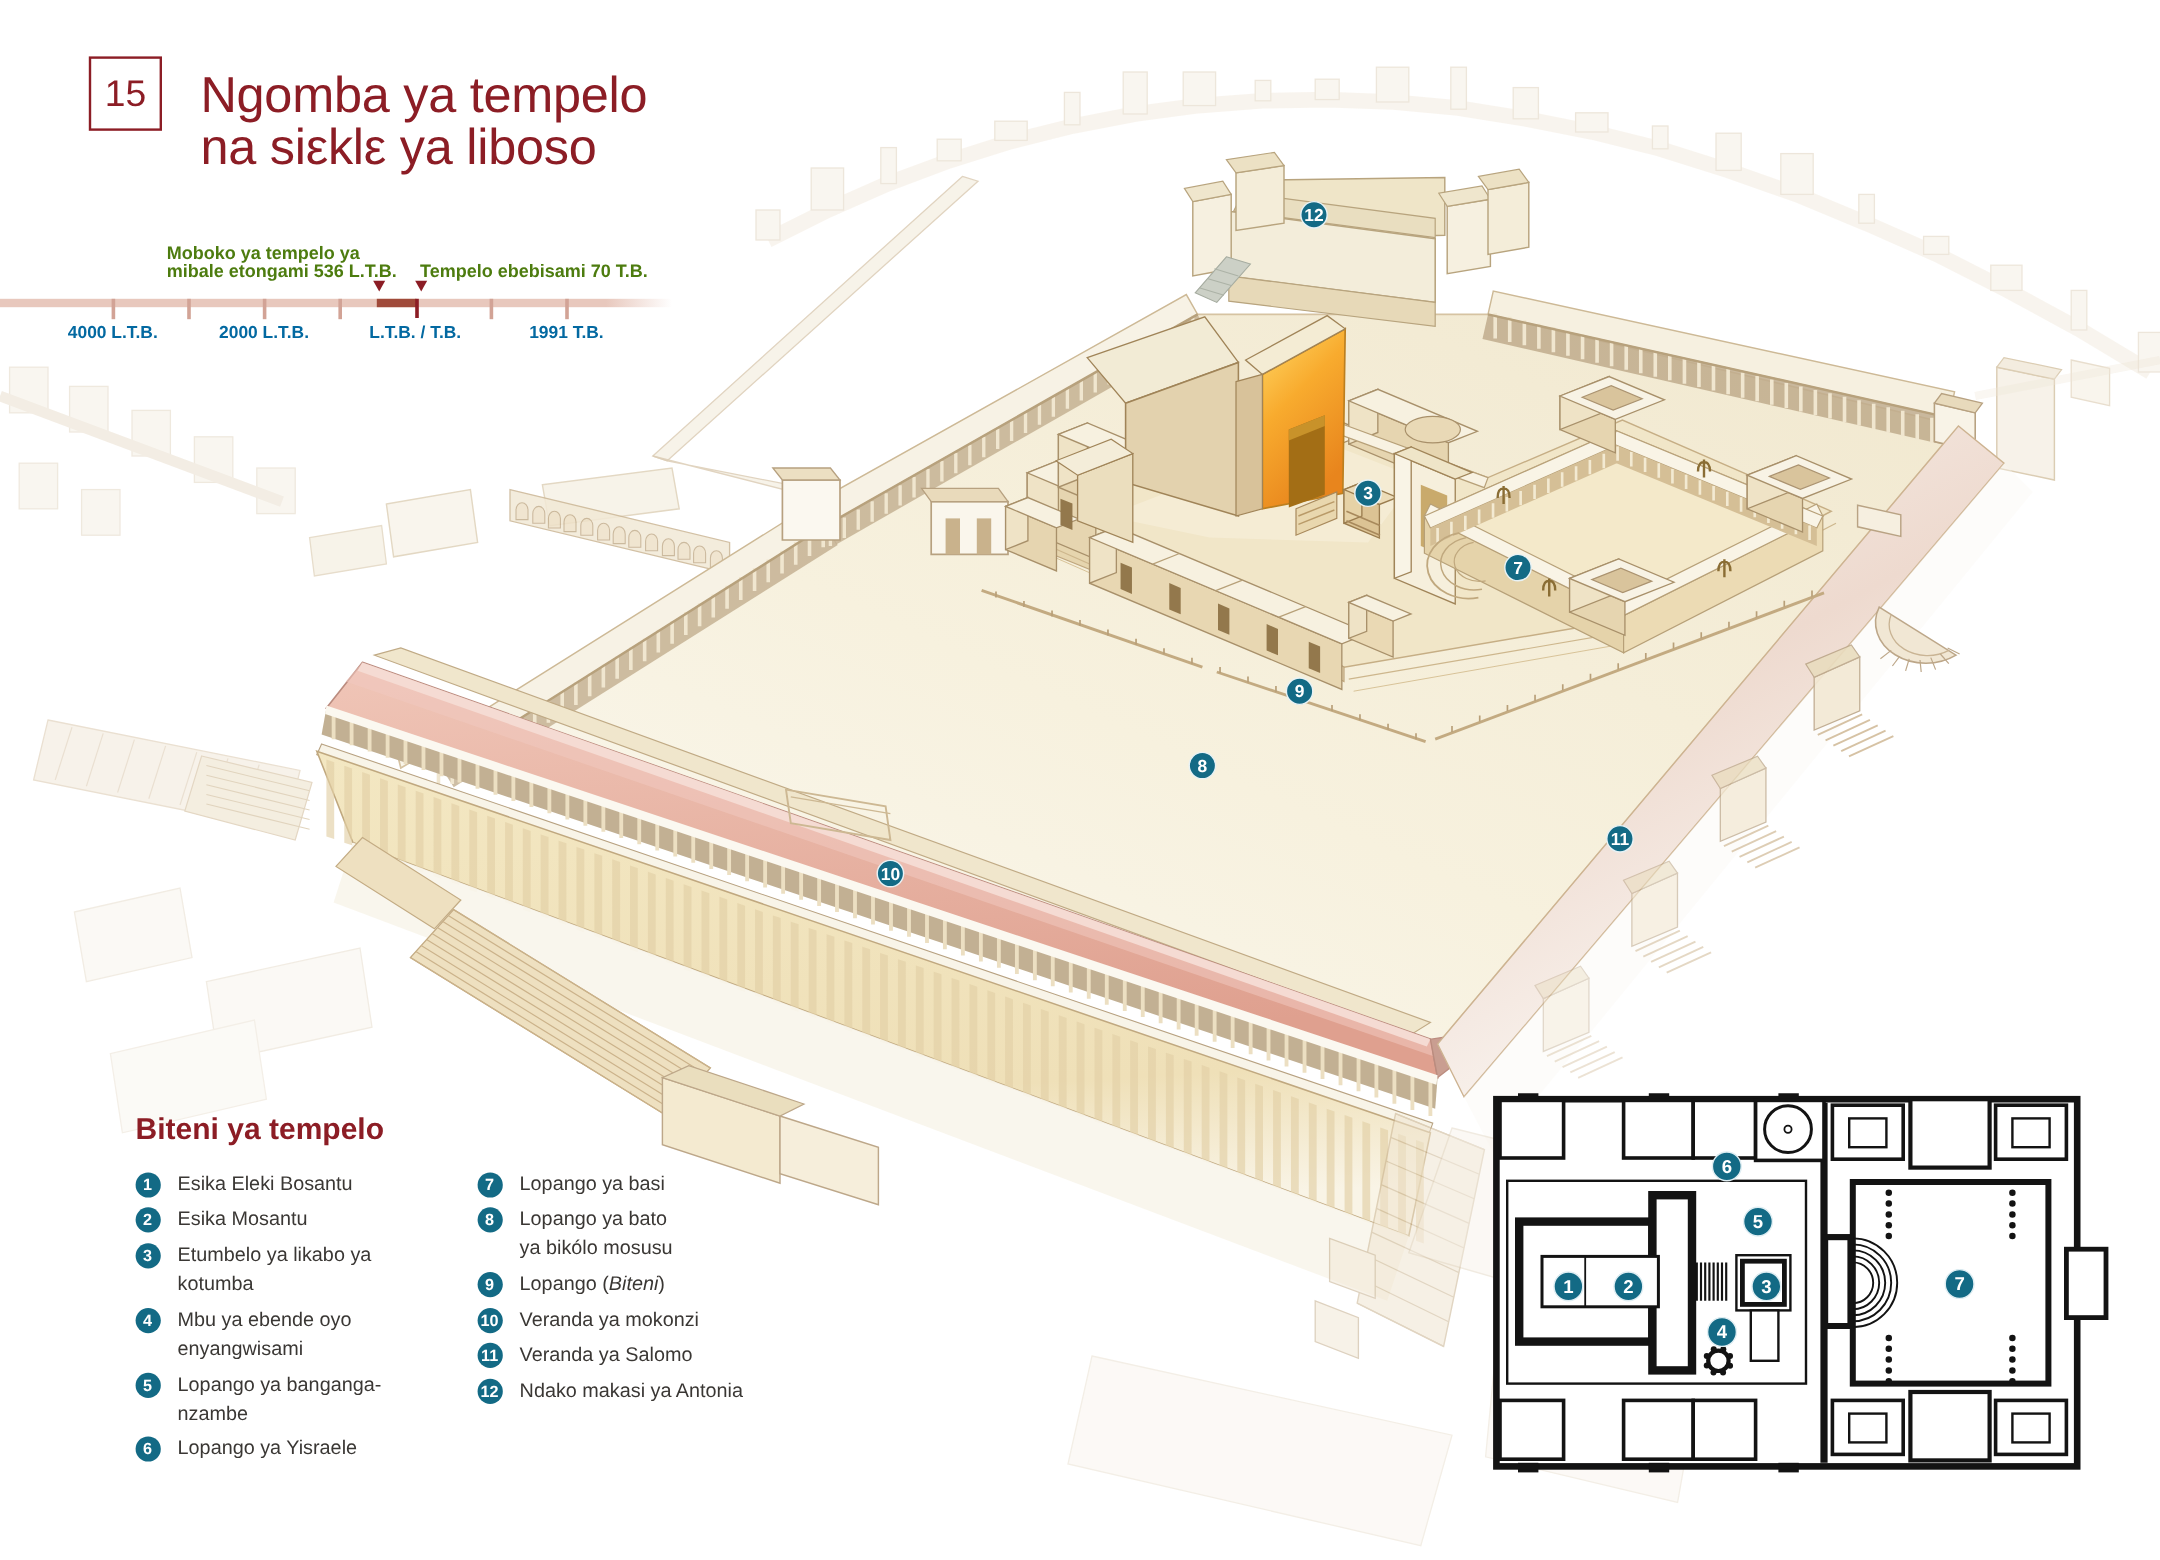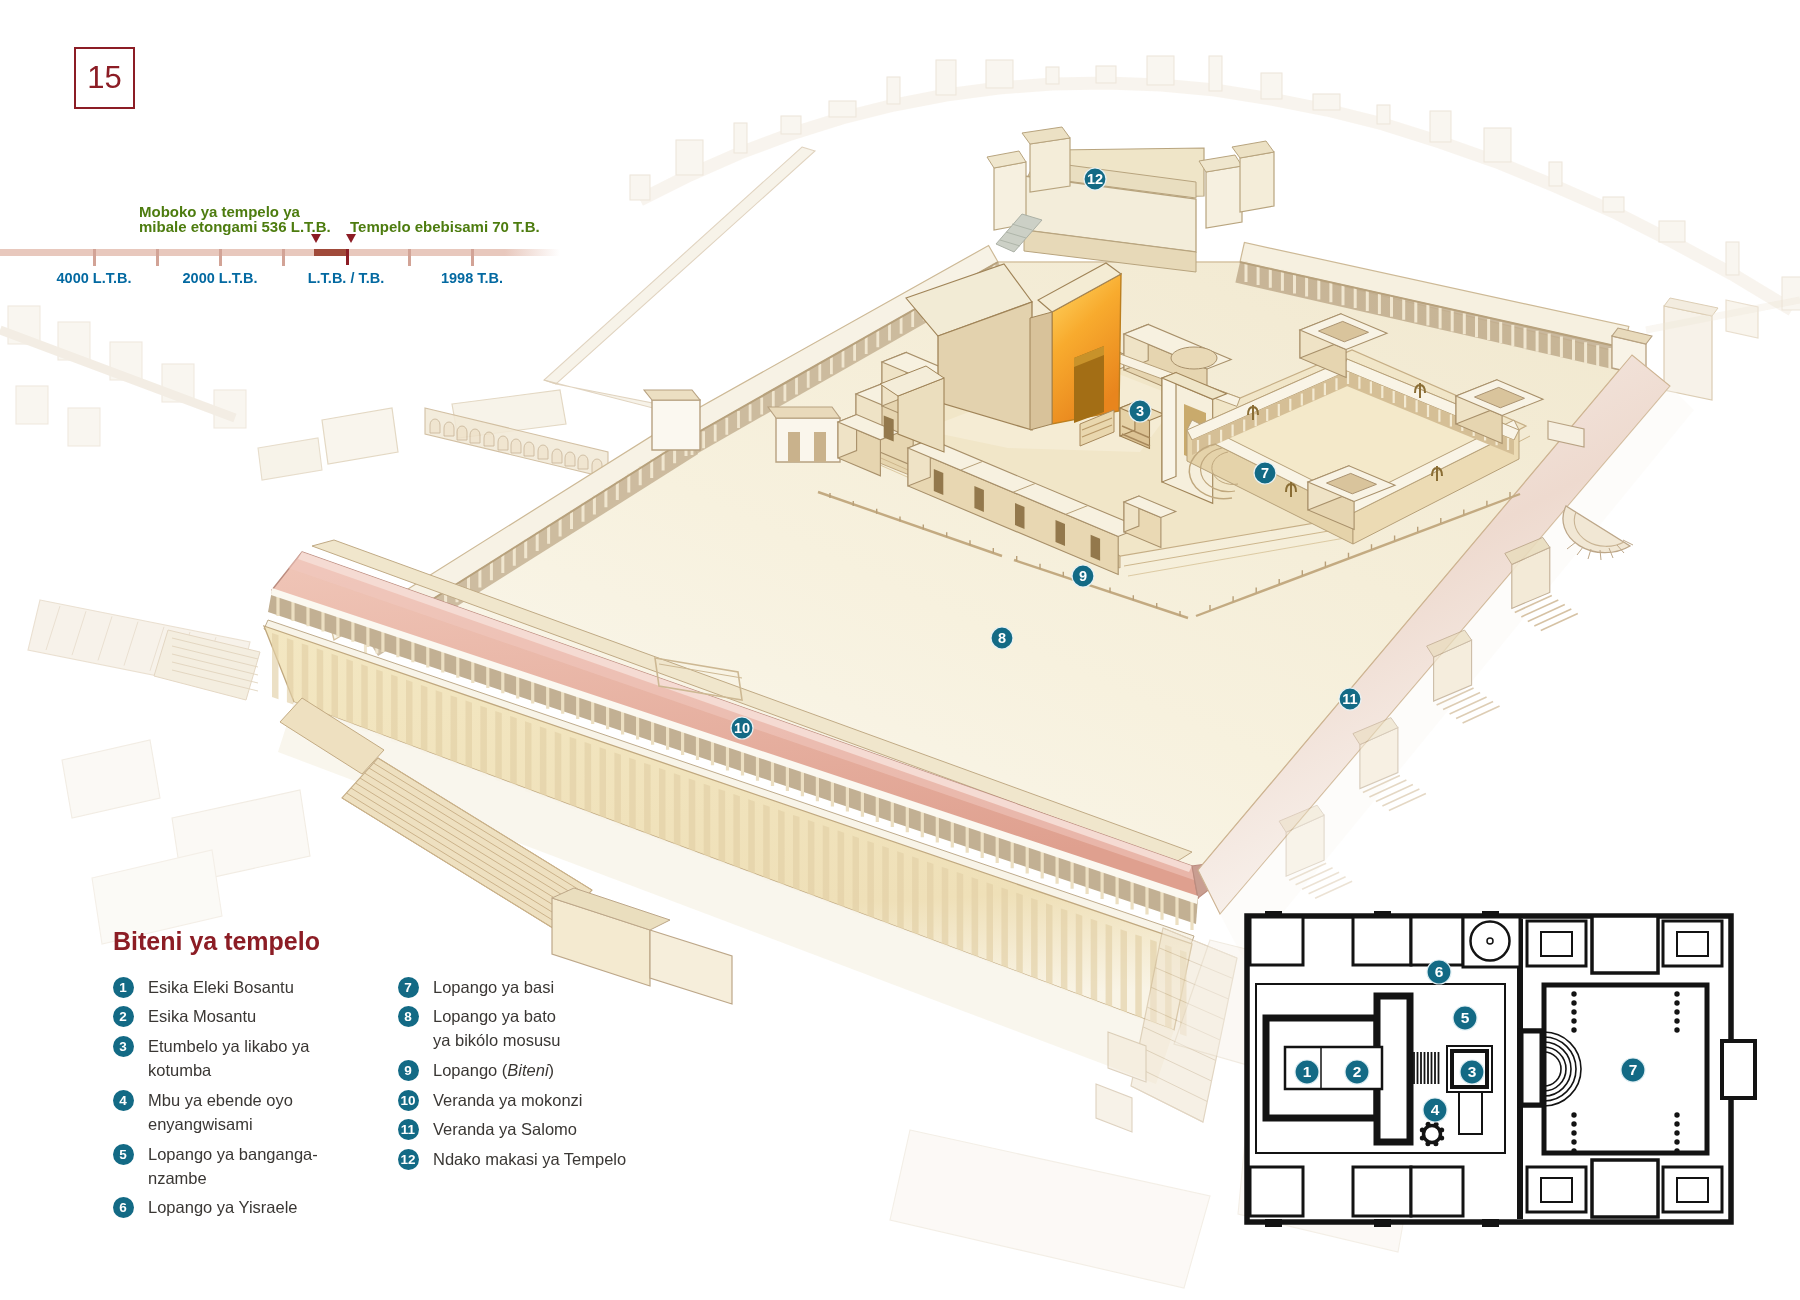--- a/index.html
+++ b/index.html
@@ -476,20 +476,21 @@
 
 <g opacity="0.42">
         <polygon points="1210.0,940.0 1370.0,980.0 1334.0,1090.0 1174.0,1044.0" fill="#f6f0e6" stroke="#ddcfb8" stroke-width="1.2"></polygon>
         <polygon points="910.0,1130.0 1210.0,1196.0 1184.0,1288.0 890.0,1220.0" fill="#f8f3ea" stroke="#e4d8c5" stroke-width="1.1"></polygon>
         <polygon points="1248.0,1110.0 1416.0,1150.0 1398.0,1252.0 1238.0,1214.0" fill="#f8f3ea" stroke="#e4d8c5" stroke-width="1.1"></polygon>
       </g>
 </svg>
 
 <div id="chapbox">15</div>
 
+<div id="title">Ngomba ya tempelo<br>na siεklε ya liboso</div>
 
 <div class="tlabel" style="left:139px;top:204px">Moboko ya tempelo ya<br>mibale etongami 536 L.T.B.</div>
 
 <div class="tlabel" style="left:350px;top:219px">Tempelo ebebisami 70 T.B.</div>
 
 <div class="tri" style="left:311px;top:234px"></div>
 <div class="tri" style="left:346px;top:234px"></div>
 
 <div class="abs" style="left:0;top:249px;width:560px;height:7px;background:linear-gradient(to right,#e8c8bd 0,#e8c8bd 505px,rgba(232,200,189,0) 100%)"></div>
 
@@ -500,21 +501,21 @@
 <div class="tick" style="left:219px"></div>
 <div class="tick" style="left:282px"></div>
 <div class="tick" style="left:408px"></div>
 <div class="tick" style="left:471px"></div>
 
 <div class="abs" style="left:345.5px;top:249px;width:3.5px;height:16px;background:#8c1d25"></div>
 
 <div class="ticklabel" style="left:94px">4000 L.T.B.</div>
 <div class="ticklabel" style="left:220px">2000 L.T.B.</div>
 <div class="ticklabel" style="left:346px">L.T.B. / T.B.</div>
-<div class="ticklabel" style="left:472px">1998 T.B.</div>
+<div class="ticklabel" style="left:472px">1991 T.B.</div>
 
 <div id="legendhead">Biteni ya tempelo</div>
 
 <div class="lbadge" style="left:112.5px;top:976.5px">
       <span>1</span>
     </div>
 <div class="ltext" style="left:148px;top:975px">Esika Eleki Bosantu</div>
 
 <div class="lbadge" style="left:112.5px;top:1005.5px">
       <span>2</span>
@@ -562,21 +563,21 @@
 <div class="ltext" style="left:433px;top:1088px">Veranda ya mokonzi</div>
 
 <div class="lbadge" style="left:397.5px;top:1118.5px">
       <span>11</span>
     </div>
 <div class="ltext" style="left:433px;top:1117px">Veranda ya Salomo</div>
 
 <div class="lbadge" style="left:397.5px;top:1148.5px">
       <span>12</span>
     </div>
-<div class="ltext" style="left:433px;top:1147px">Ndako makasi ya Tempelo</div>
+<div class="ltext" style="left:433px;top:1147px">Ndako makasi ya Antonia</div>
 
 <svg class="abs" style="left:1244px;top:911px" width="524" height="322" viewBox="0 0 524 322">
 
 <rect x="3" y="5" width="484" height="306" fill="#ffffff" stroke="#131313" stroke-width="5.5"></rect>
 
 <rect x="21" y="-2" width="17" height="8" fill="#131313"></rect>
 <rect x="130" y="-2" width="17" height="8" fill="#131313"></rect>
 <rect x="238" y="-2" width="17" height="8" fill="#131313"></rect>
 
 <rect x="21" y="308" width="17" height="8" fill="#131313"></rect>

